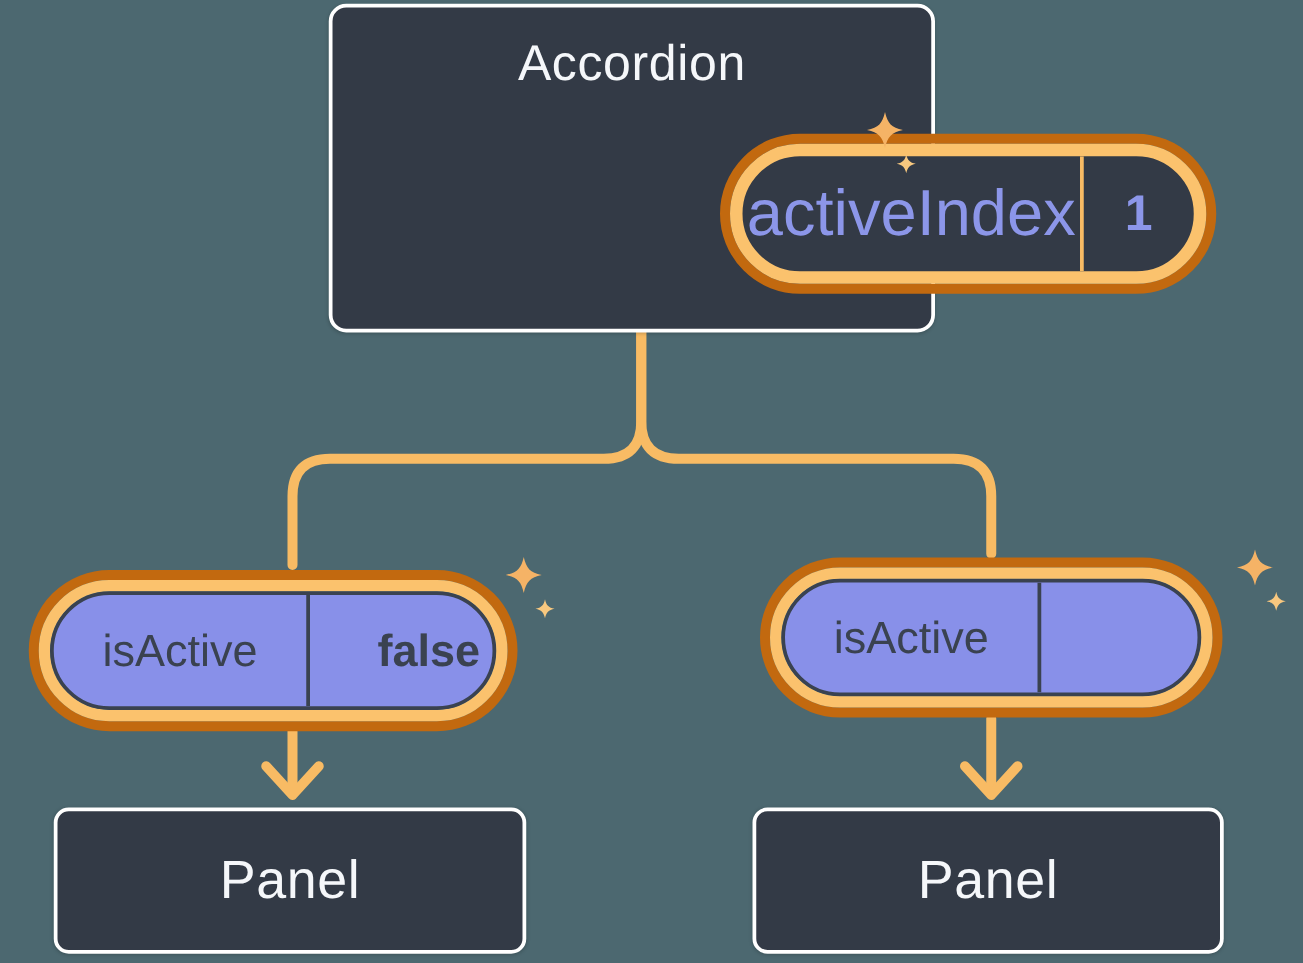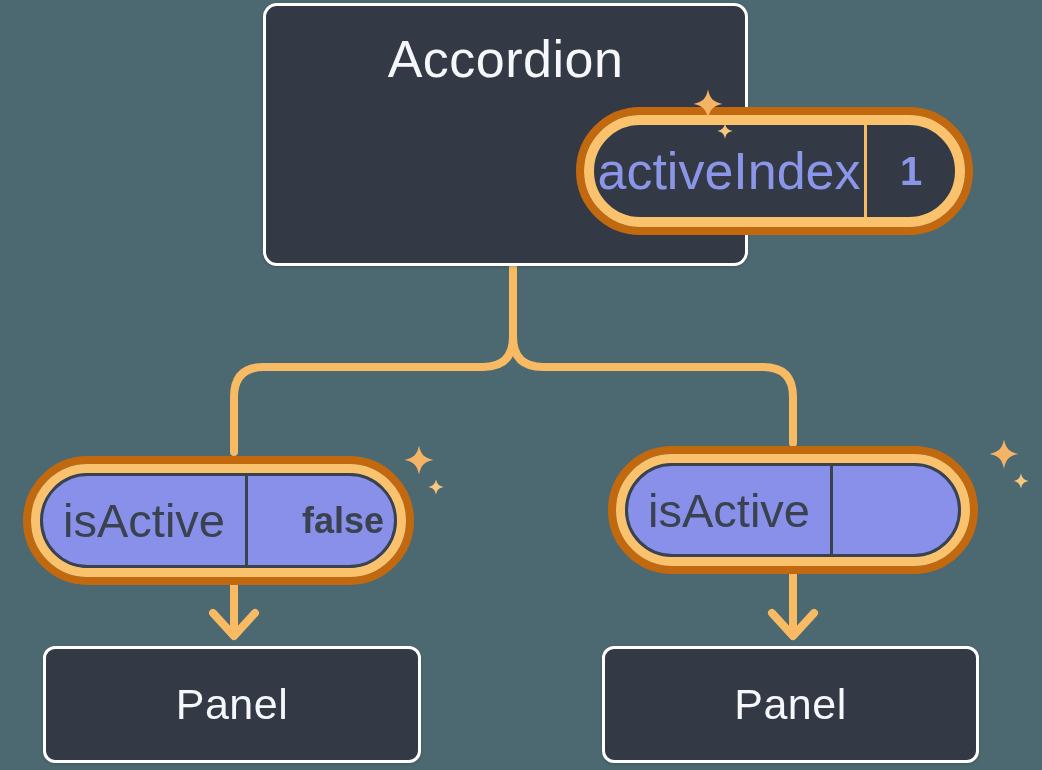--- a/index.html
+++ b/index.html
@@ -38,21 +38,21 @@
     border-radius:14px;
     box-sizing:border-box;
     box-shadow:0 1px 3px rgba(0,0,0,.18);
   }
   .root-card{
     left:263px;top:3px;width:485px;height:263px;
   }
   .root-title{
     margin-top:23px;
     text-align:center;
-    font-size:52px;
+    font-size:40px;
     font-weight:500;
     letter-spacing:.5px;
     color:var(--title-text);
   }
   .panel-card{
     display:flex;align-items:center;justify-content:center;
     font-size:43px;font-weight:500;letter-spacing:.5px;
     color:var(--title-text);
   }
   .panel-left{left:43px;top:646px;width:378px;height:117px;border-radius:12px;}
@@ -101,21 +101,21 @@
     background:var(--prop-fill);
     border-radius:999px;
     display:flex;
     overflow:hidden;
   }
   .pill-left{left:23px;top:456px;width:391px;height:129px;}
   .pill-right{left:608px;top:446px;width:370px;height:128px;}
   .prop-label{
     flex:0 0 202px;
     display:flex;align-items:center;justify-content:center;
-    font-size:47px;color:var(--prop-text);
+    font-size:36px;color:var(--prop-text);
   }
   .prop-divider{flex:0 0 3px;background:var(--prop-text);}
   .prop-value{
     flex:1;
     display:flex;align-items:center;justify-content:center;
     font-size:36px;font-weight:700;color:var(--prop-text);padding-left:44px;
   }
   
   .sparkles{position:absolute;width:60px;height:60px;}
   .sp-top{left:693px;top:89px;}

